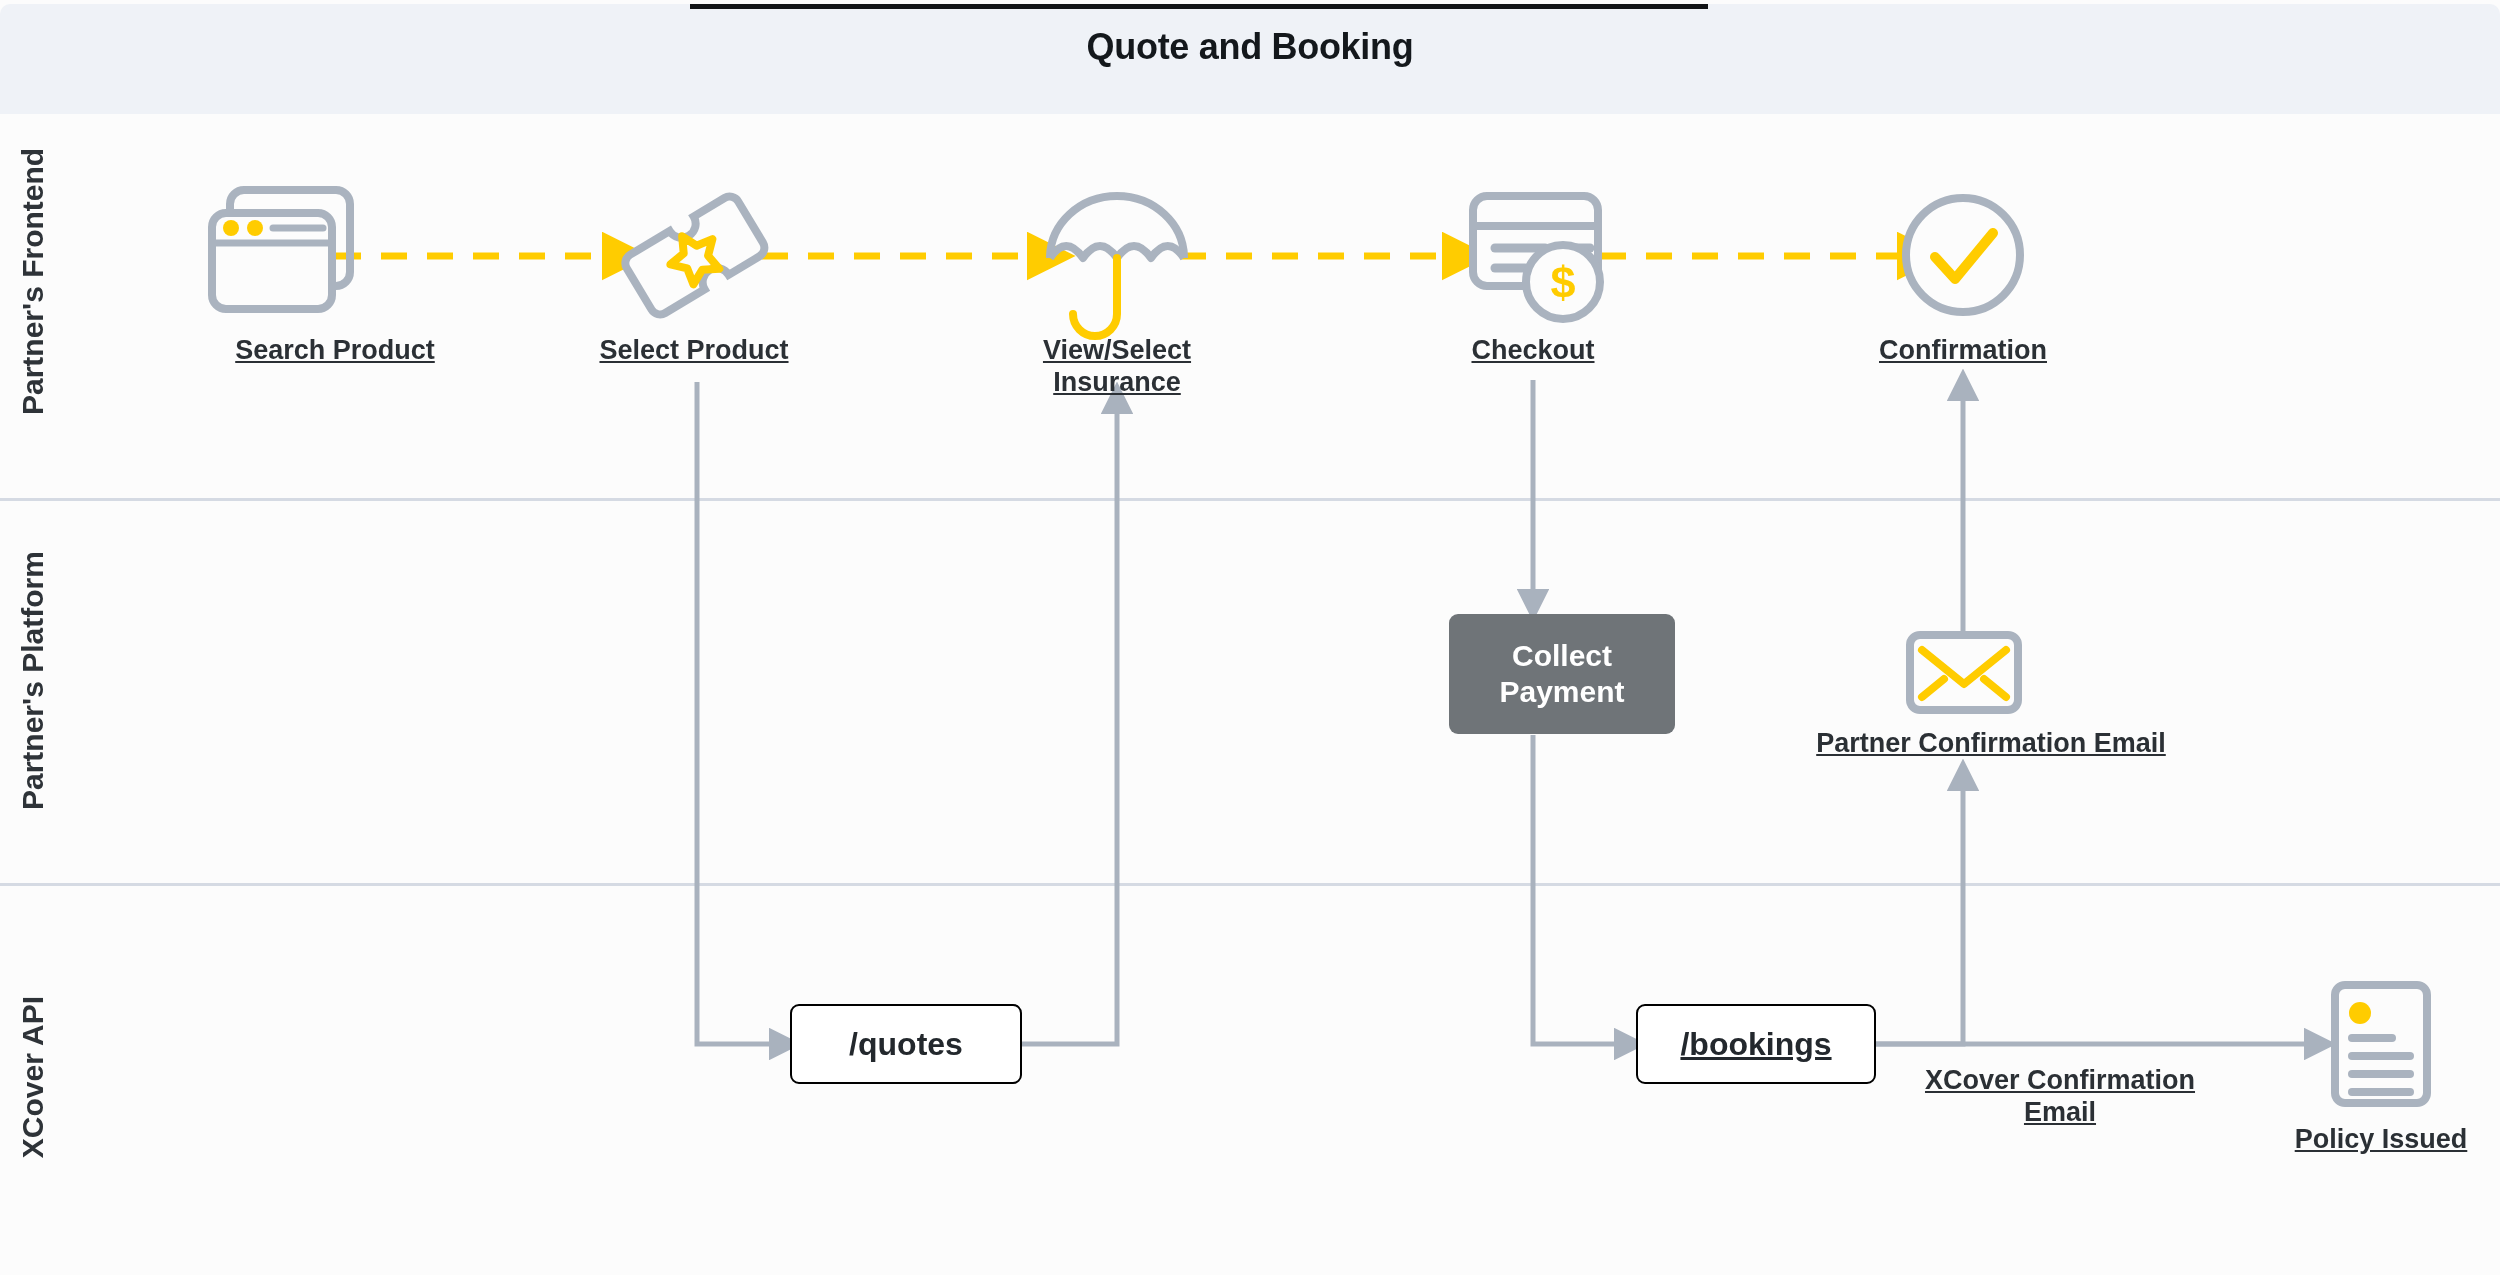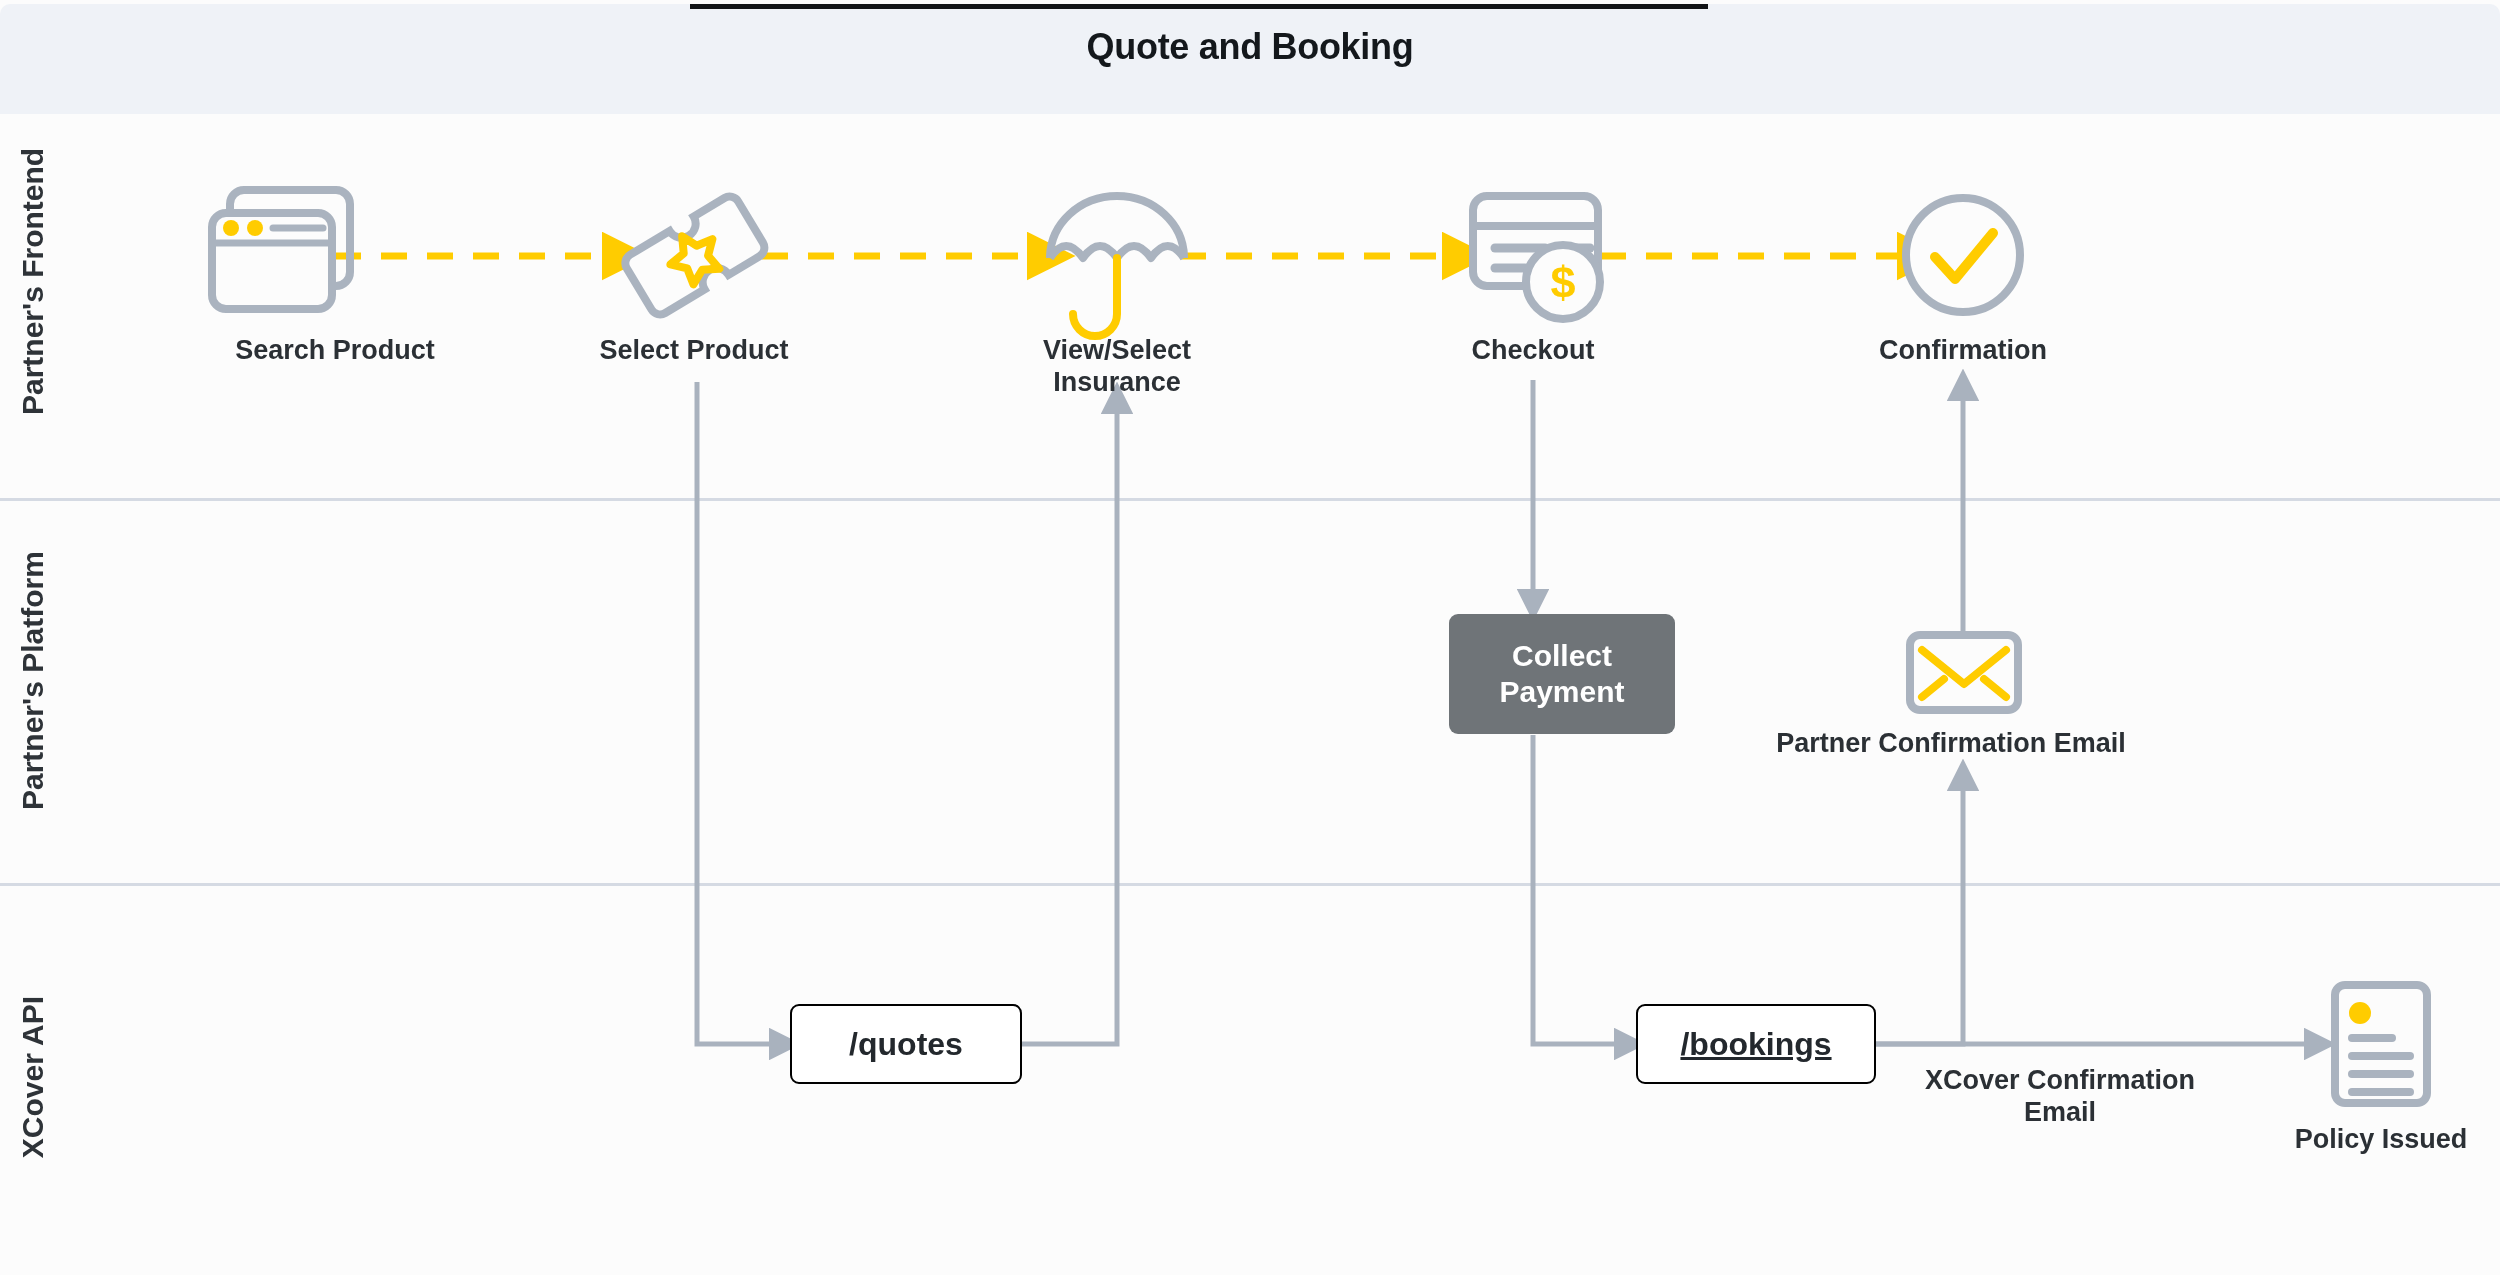--- a/index.html
+++ b/index.html
@@ -39,20 +39,21 @@
     white-space: nowrap;
     transform-origin: center center;
     transform: rotate(-90deg);
     text-align: center;
   }
   .node-label {
     position: absolute; text-align: center;
     font-size: 27px; font-weight: 700; color: #2B3035;
     line-height: 1.17;
     white-space: pre-line;
+    text-decoration: underline;
   }
 
   
   .api-box {
     position: absolute;
     background: #FFFFFF;
     border: 2px solid #000000;
     border-radius: 9px;
     display: flex; align-items: center; justify-content: center;
     font-size: 32px; font-weight: 700; color: #23282D;
@@ -180,21 +181,21 @@
   <div class="node-label" style="left:115px; top:335px; width:440px;">Search Product</div>
   <div class="node-label" style="left:474px; top:335px; width:440px;">Select Product</div>
   <div class="node-label" style="left:897px; top:335px; width:440px;">View/Select
 Insurance</div>
   <div class="node-label" style="left:1313px; top:335px; width:440px;">Checkout</div>
   <div class="node-label" style="left:1743px; top:335px; width:440px;">Confirmation</div>
 
   <div class="proc-box" style="left:1421px; top:614px; width:226px; height:120px;margin-left:28px;">Collect
 Payment</div>
 
-  <div class="node-label" style="left:1726px; top:728px; width:450px;">Partner Confirmation Email</div>
+  <div class="node-label" style="left:1766px; top:728px; width:450px;">Partner Confirmation Email</div>
 
   <div class="api-box" style="left:790px; top:1004px; width:232px; height:80px;">/quotes</div>
 
   <div class="api-box" style="left:1636px; top:1004px; width:240px; height:80px;text-decoration:underline;">/bookings</div>
 
   <div class="node-label" style="left:1850px; top:1065px; width:420px;">XCover Confirmation
 Email</div>
 
   <div class="node-label" style="left:2161px; top:1124px; width:440px;">Policy Issued</div>
 

